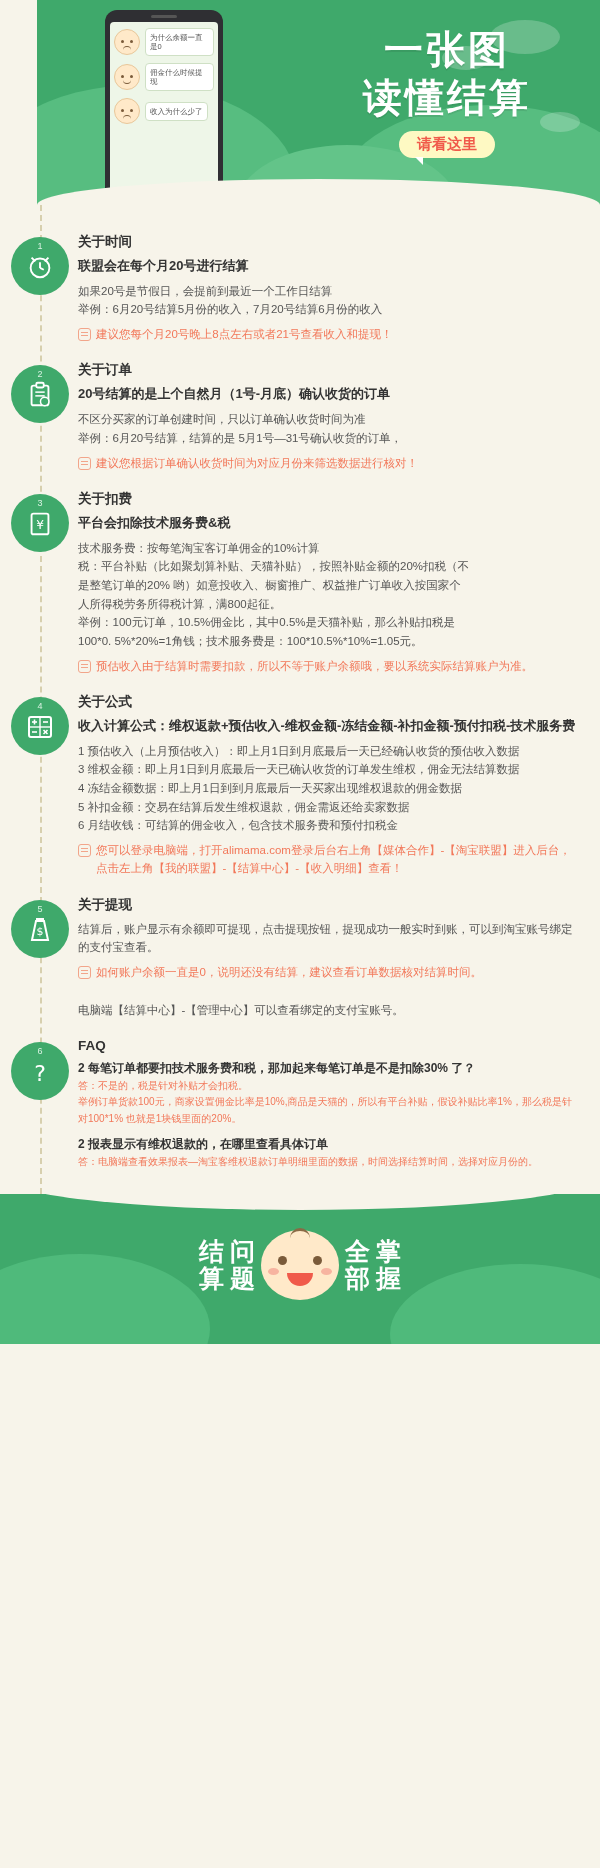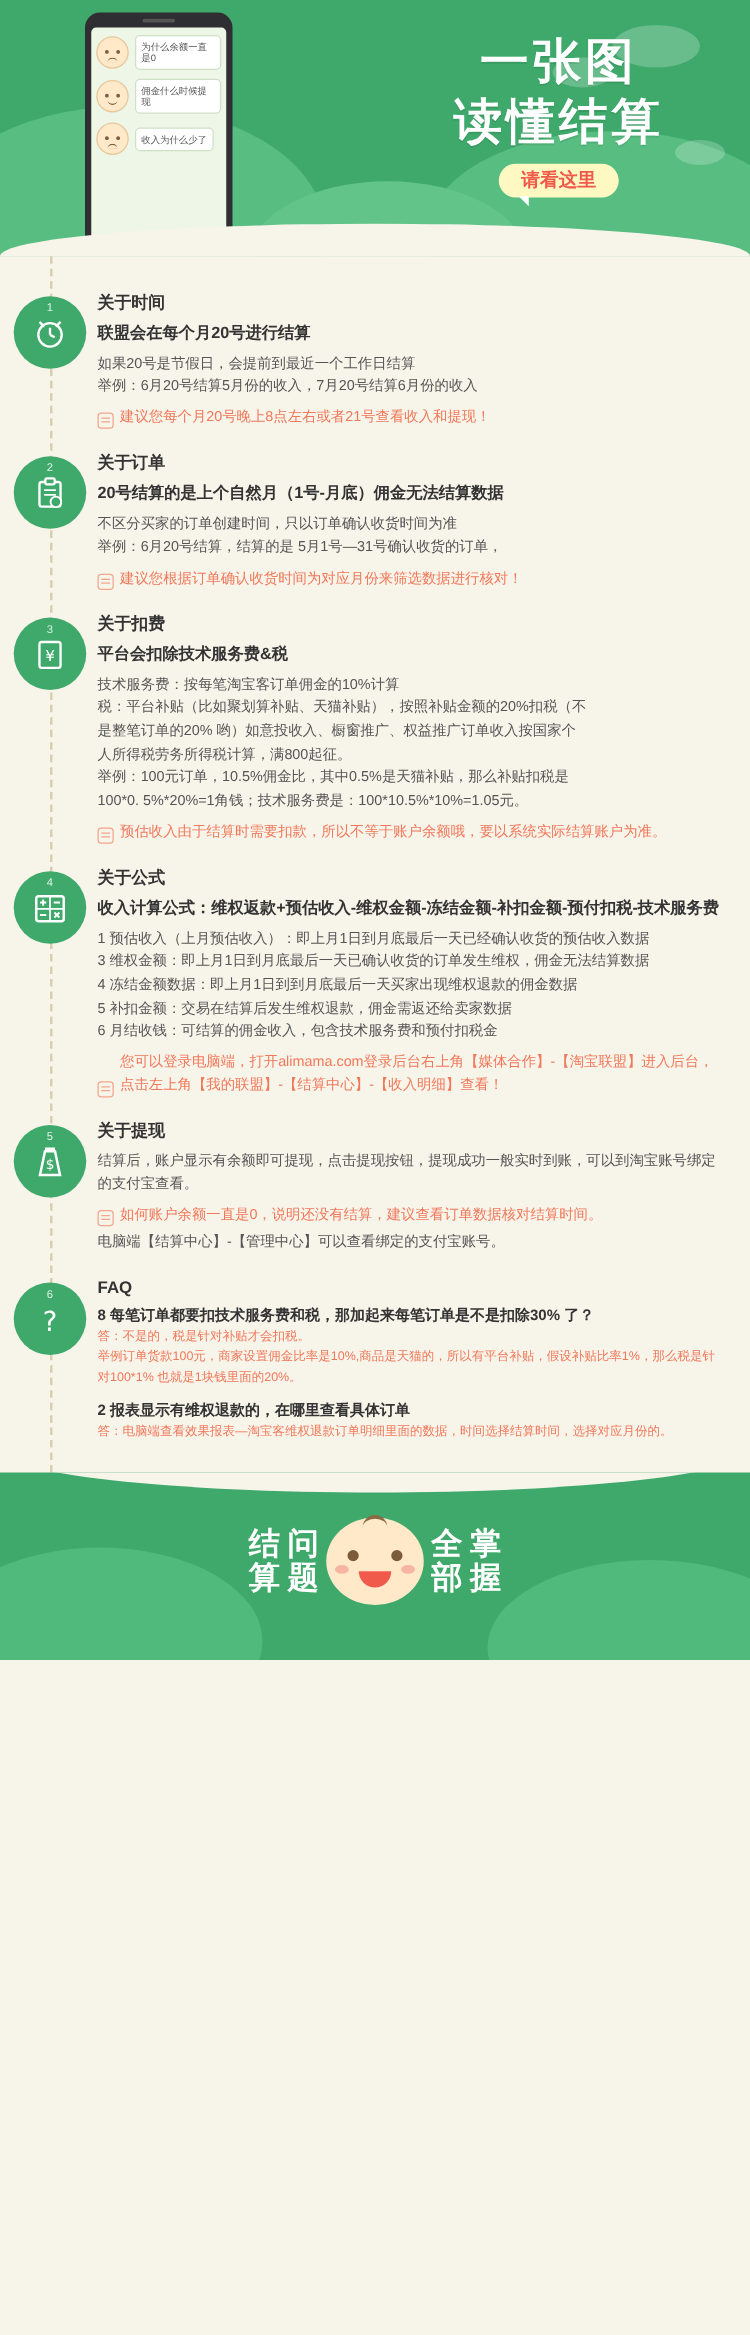--- a/index.html
+++ b/index.html
@@ -14,20 +14,21 @@
     overflow: hidden;
     background: #f7f4ea;
   }
 
   
   .header {
     position: relative;
     height: 205px;
     background: #3fa96b;
     overflow: hidden;
+    margin-left: 37px;
   }
   .header .hill {
     position: absolute;
     border-radius: 50%;
     background: #4cb878;
   }
   .header .hill1 { width: 320px; height: 200px; left: -60px; bottom: -80px; background: #57bd80; }
   .header .hill2 { width: 300px; height: 170px; right: -40px; bottom: -70px; background: #57bd80; }
   .header .hill3 { width: 220px; height: 120px; left: 200px; bottom: -60px; background: #63c489; }
   .header .cloud {
@@ -199,21 +200,21 @@
     line-height: 1.45;
     margin-bottom: 6px;
   }
   .line {
     font-size: 11.5px;
     color: #555;
     line-height: 1.62;
   }
   .tip {
     display: flex;
-    align-items: flex-end;
+    align-items: flex-start;
     margin-top: 6px;
     color: #f2785a;
     font-size: 11.5px;
     line-height: 1.6;
   }
   .tip .ticon {
     flex: 0 0 auto;
     width: 13px; height: 13px;
     border: 1px solid #f2a58a;
     border-radius: 3px;
@@ -395,21 +396,21 @@
         <span class="num">2</span>
         <svg width="28" height="30" viewBox="0 0 28 32">
           <rect x="5" y="7" width="18" height="21" rx="2" fill="none" stroke="#fff" stroke-width="2"></rect>
           <rect x="10" y="4" width="8" height="5" rx="1.5" fill="#3fa96b" stroke="#fff" stroke-width="2"></rect>
           <line x1="9" y1="14" x2="19" y2="14" stroke="#fff" stroke-width="1.6"></line>
           <line x1="9" y1="18" x2="19" y2="18" stroke="#fff" stroke-width="1.6"></line>
           <circle cx="19" cy="24" r="4.5" fill="#3fa96b" stroke="#fff" stroke-width="1.6"></circle>
         </svg>
       </div>
       <div class="sec-title">关于订单</div>
-      <div class="sec-sub">20号结算的是上个自然月（1号-月底）佣金无法结算数据</div>
+      <div class="sec-sub">20号结算的是上个自然月（1号-月底）确认收货的订单</div>
       <div class="line">不区分买家的订单创建时间，只以订单确认收货时间为准</div>
       <div class="line">举例：6月20号结算，结算的是 5月1号—31号确认收货的订单，</div>
       <div class="tip">
         <span class="ticon"></span>
         <span>建议您根据订单确认收货时间为对应月份来筛选数据进行核对！</span>
       </div>
     </div>
 
     <div class="section">
       <div class="badge">
@@ -469,32 +470,32 @@
           <line x1="10" y1="5" x2="18" y2="5" stroke="#fff" stroke-width="2"></line>
           <text x="14" y="21" font-size="11" fill="#fff" text-anchor="middle" font-family="DejaVu Sans">$</text>
         </svg>
       </div>
       <div class="sec-title">关于提现</div>
       <div class="line">结算后，账户显示有余额即可提现，点击提现按钮，提现成功一般实时到账，可以到淘宝账号绑定的支付宝查看。</div>
       <div class="tip">
         <span class="ticon"></span>
         <span>如何账户余额一直是0，说明还没有结算，建议查看订单数据核对结算时间。</span>
       </div>
-      <div class="line" style="margin-top:4px;">电脑端【结算中心】-【管理中心】可以查看绑定的支付宝账号。</div>
+      <div class="line" style="margin-top:20px;">电脑端【结算中心】-【管理中心】可以查看绑定的支付宝账号。</div>
     </div>
 
     <div class="section" style="padding-bottom:24px;">
       <div class="badge">
         <span class="num">6</span>
         <svg width="26" height="28" viewBox="0 0 26 28">
           <text x="13" y="24" font-size="22" fill="#fff" text-anchor="middle" font-family="DejaVu Sans">?</text>
         </svg>
       </div>
       <div class="sec-title">FAQ</div>
-      <div class="faq-q">8  每笔订单都要扣技术服务费和税，那加起来每笔订单是不是扣除30% 了？</div>
+      <div class="faq-q">2  每笔订单都要扣技术服务费和税，那加起来每笔订单是不是扣除30% 了？</div>
       <div class="faq-a">答：不是的，税是针对补贴才会扣税。</div>
       <div class="faq-a">举例订单货款100元，商家设置佣金比率是10%,商品是天猫的，所以有平台补贴，假设补贴比率1%，那么税是针对100*1% 也就是1块钱里面的20%。</div>
       <div class="faq-q" style="margin-top:8px;">2  报表显示有维权退款的，在哪里查看具体订单</div>
       <div class="faq-a">答：电脑端查看效果报表—淘宝客维权退款订单明细里面的数据，时间选择结算时间，选择对应月份的。</div>
     </div>
   </div>
 
   <div class="footer">
     <div class="topwave"></div>
     <div class="fhill fh1"></div>

